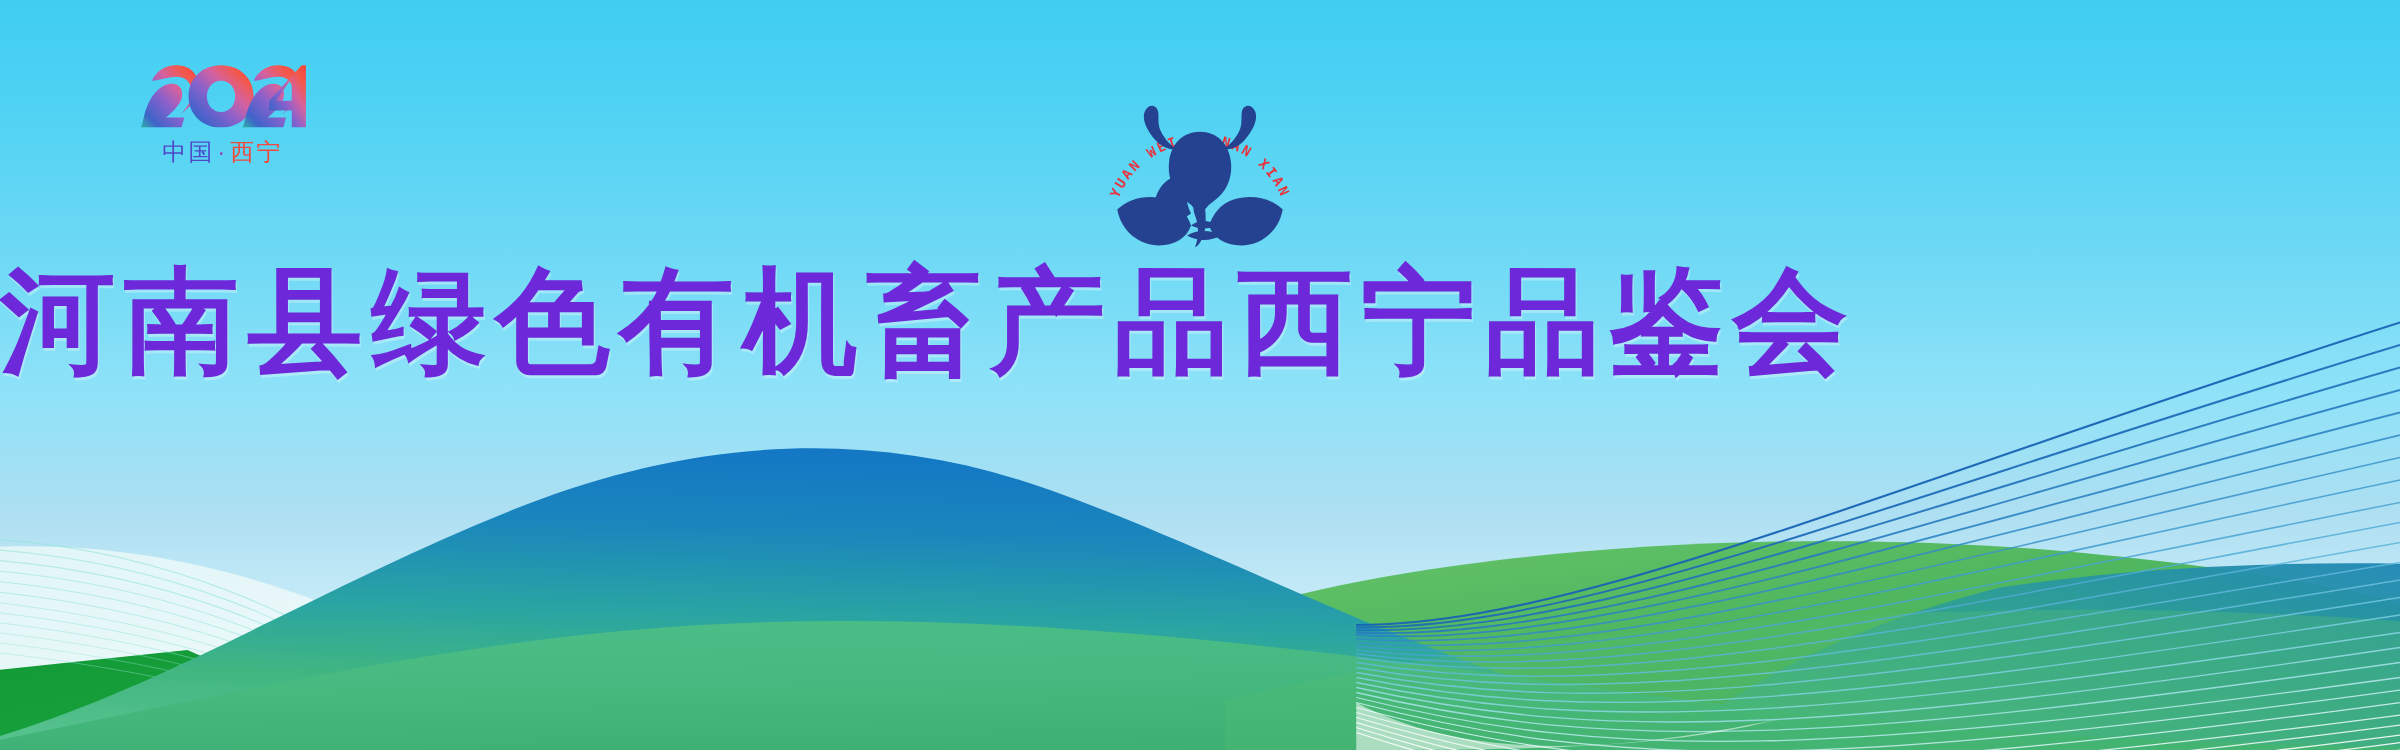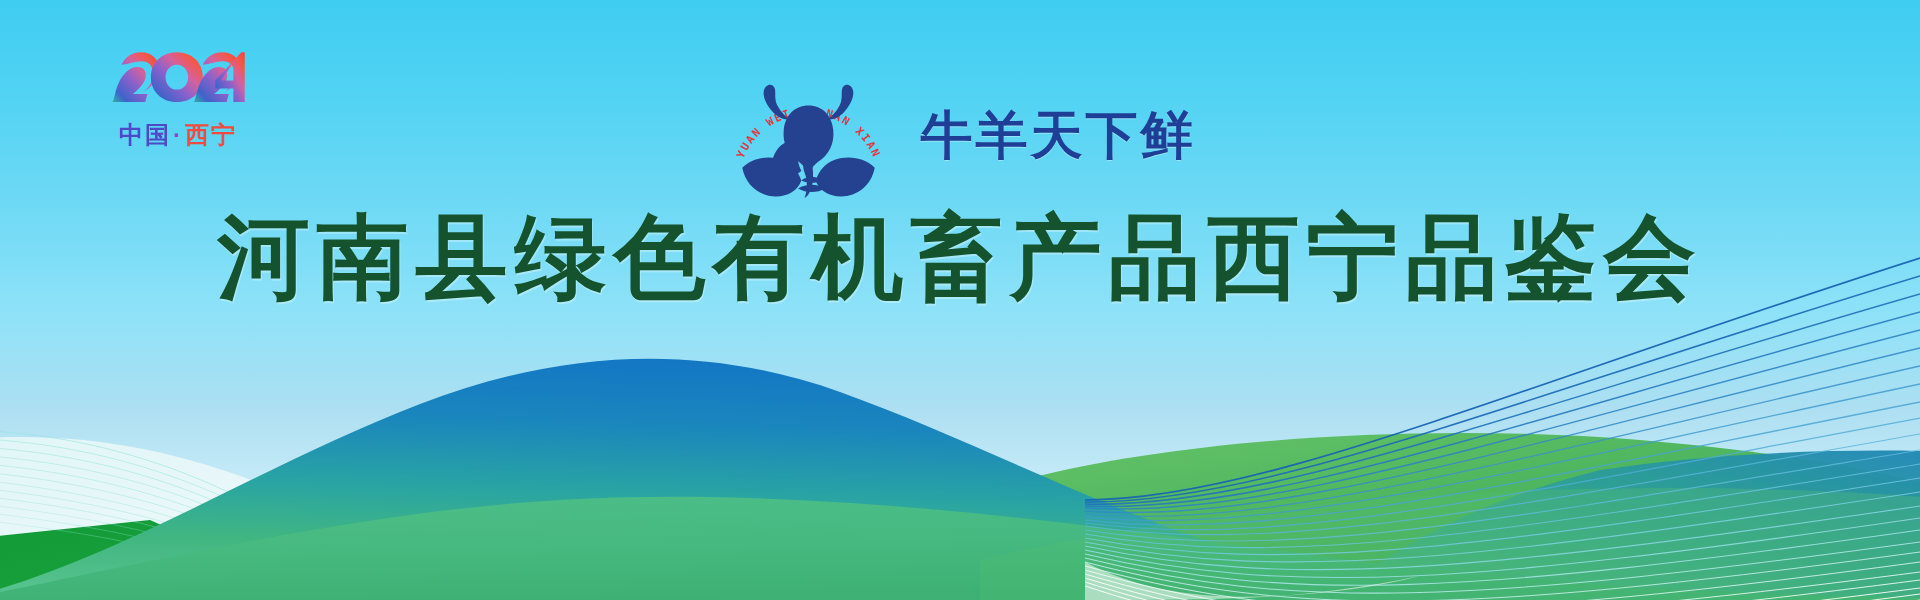--- a/index.html
+++ b/index.html
@@ -36,23 +36,23 @@
   
   .year-logo {
     position:absolute;
     left:108px; top:50px;
     width:140px;
     text-align:center;
     user-select:none;
   }
   .year-logo .year-svg { display:block; width:140px; height:52px; }
   .year-logo .place {
-    margin-top:21px;
-    font-size:24px;
-    font-weight:700;
+    margin-top:11px;
+    font-size:19px;
+    font-weight:400;
     letter-spacing:2px;
     line-height:1;
     white-space:nowrap;
   }
   .place .cn  { color:#4f49c8; }
   .place .dot { color:#9b3fbe; padding:0 2px; }
   .place .xn  { color:#f24a3d; }
 
   
   .brand {
@@ -79,26 +79,25 @@
     width:168px; height:126px;
     flex:0 0 auto;
   }
   .brand-mark svg { display:block; width:168px; height:126px; }
 
   
   .title {
     position:absolute;
     left:0; right:0;
     top:210px;
-    text-align:center;
     font-family:"DejaVu Sans", sans-serif;
     font-size:92px;
     font-weight:700;
     letter-spacing:7px;
-    color:#14532d;
+    color:#6d28d9;
     line-height:1.05;
     white-space:nowrap;
     text-shadow:1px 2px 0 rgba(255,255,255,.30);
   }
 </style>
 </head>
 <body>
 
 <div id="banner">
 
@@ -295,18 +294,17 @@
                    C118,124 126,114 138,110 C156,104 176,108 188,120 Z"></path>
 
           <path d="M105,100 C110,112 112,126 110,140 C108,150 104,156 100,158
                    C104,148 104,136 100,126 C97,118 98,108 105,100 Z"></path>
           <path d="M96,136 C104,130 114,130 122,136 C114,140 104,140 96,136 Z"></path>
           <path d="M92,146 C102,140 116,140 126,146 C116,152 102,152 92,146 Z"></path>
         </g>
       </svg>
     </div>
 
-    <div class="brand-word">牛羊天下鲜</div>
   </div>
 
   <h1 class="title">河南县绿色有机畜产品西宁品鉴会</h1>
 
 </div>
 
 </body></html>

